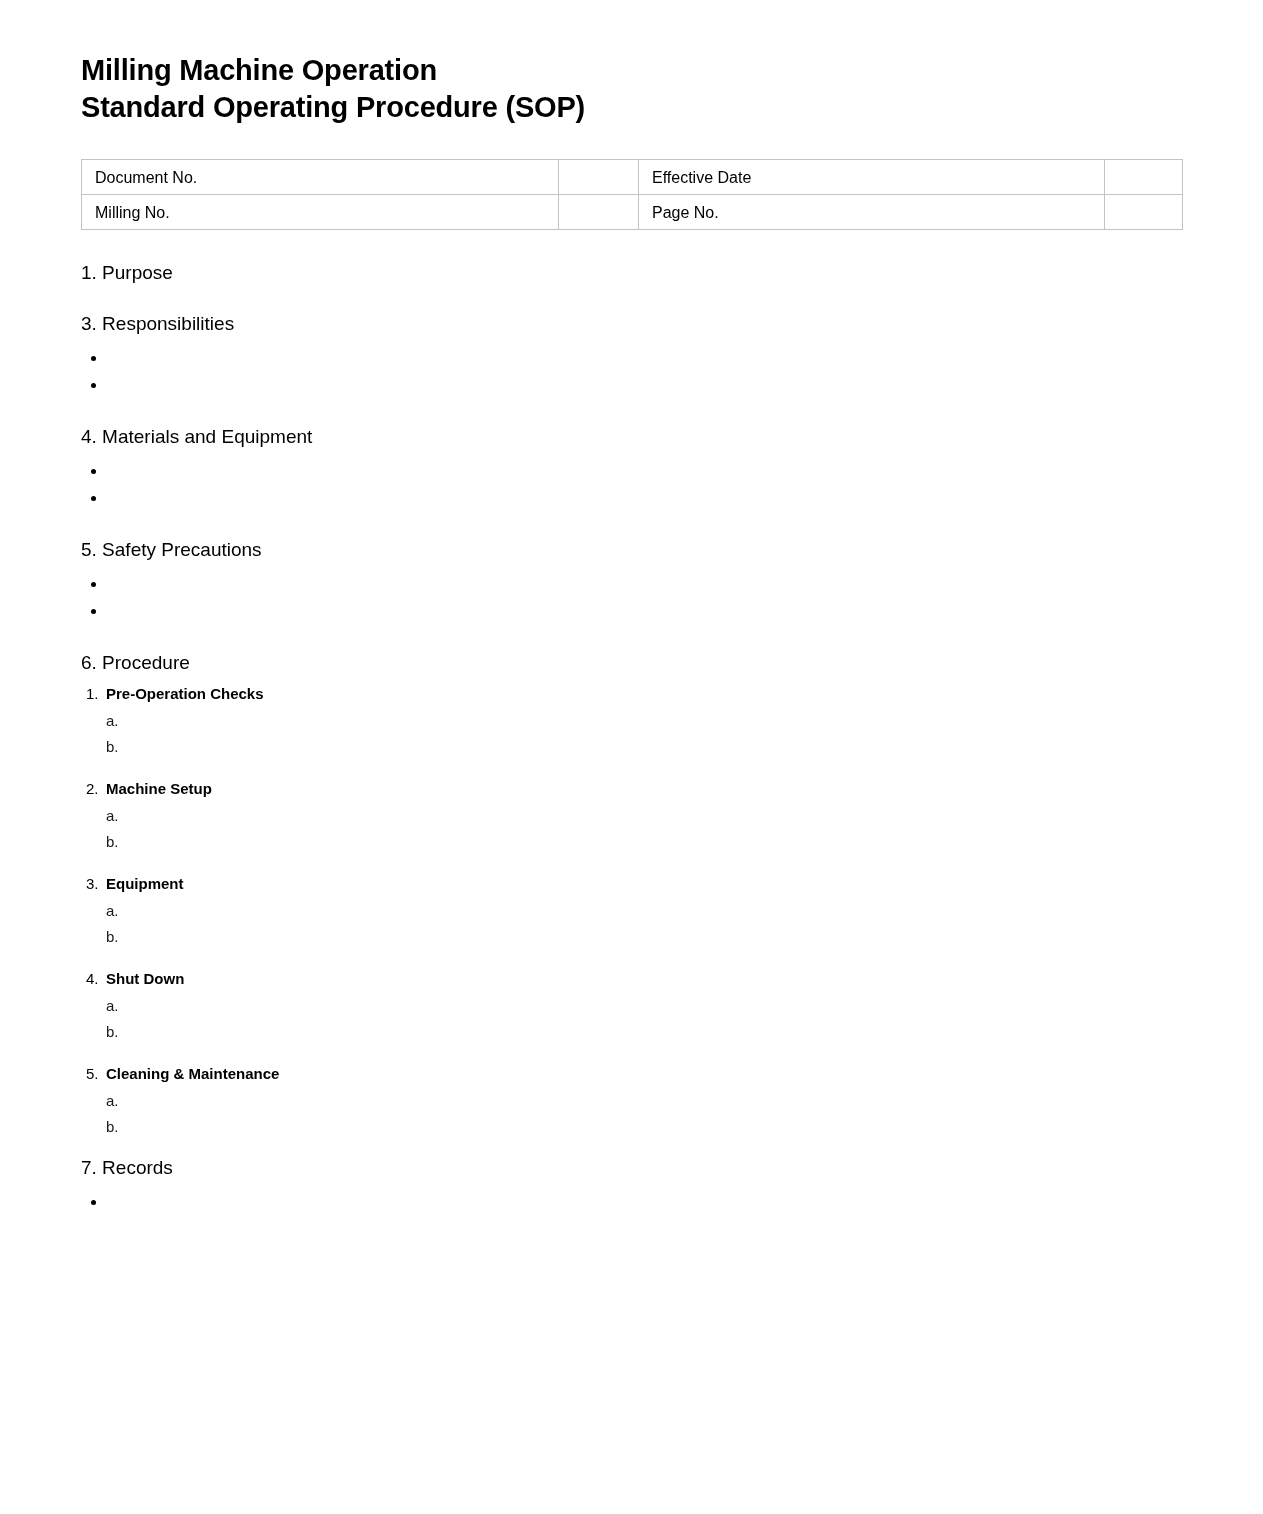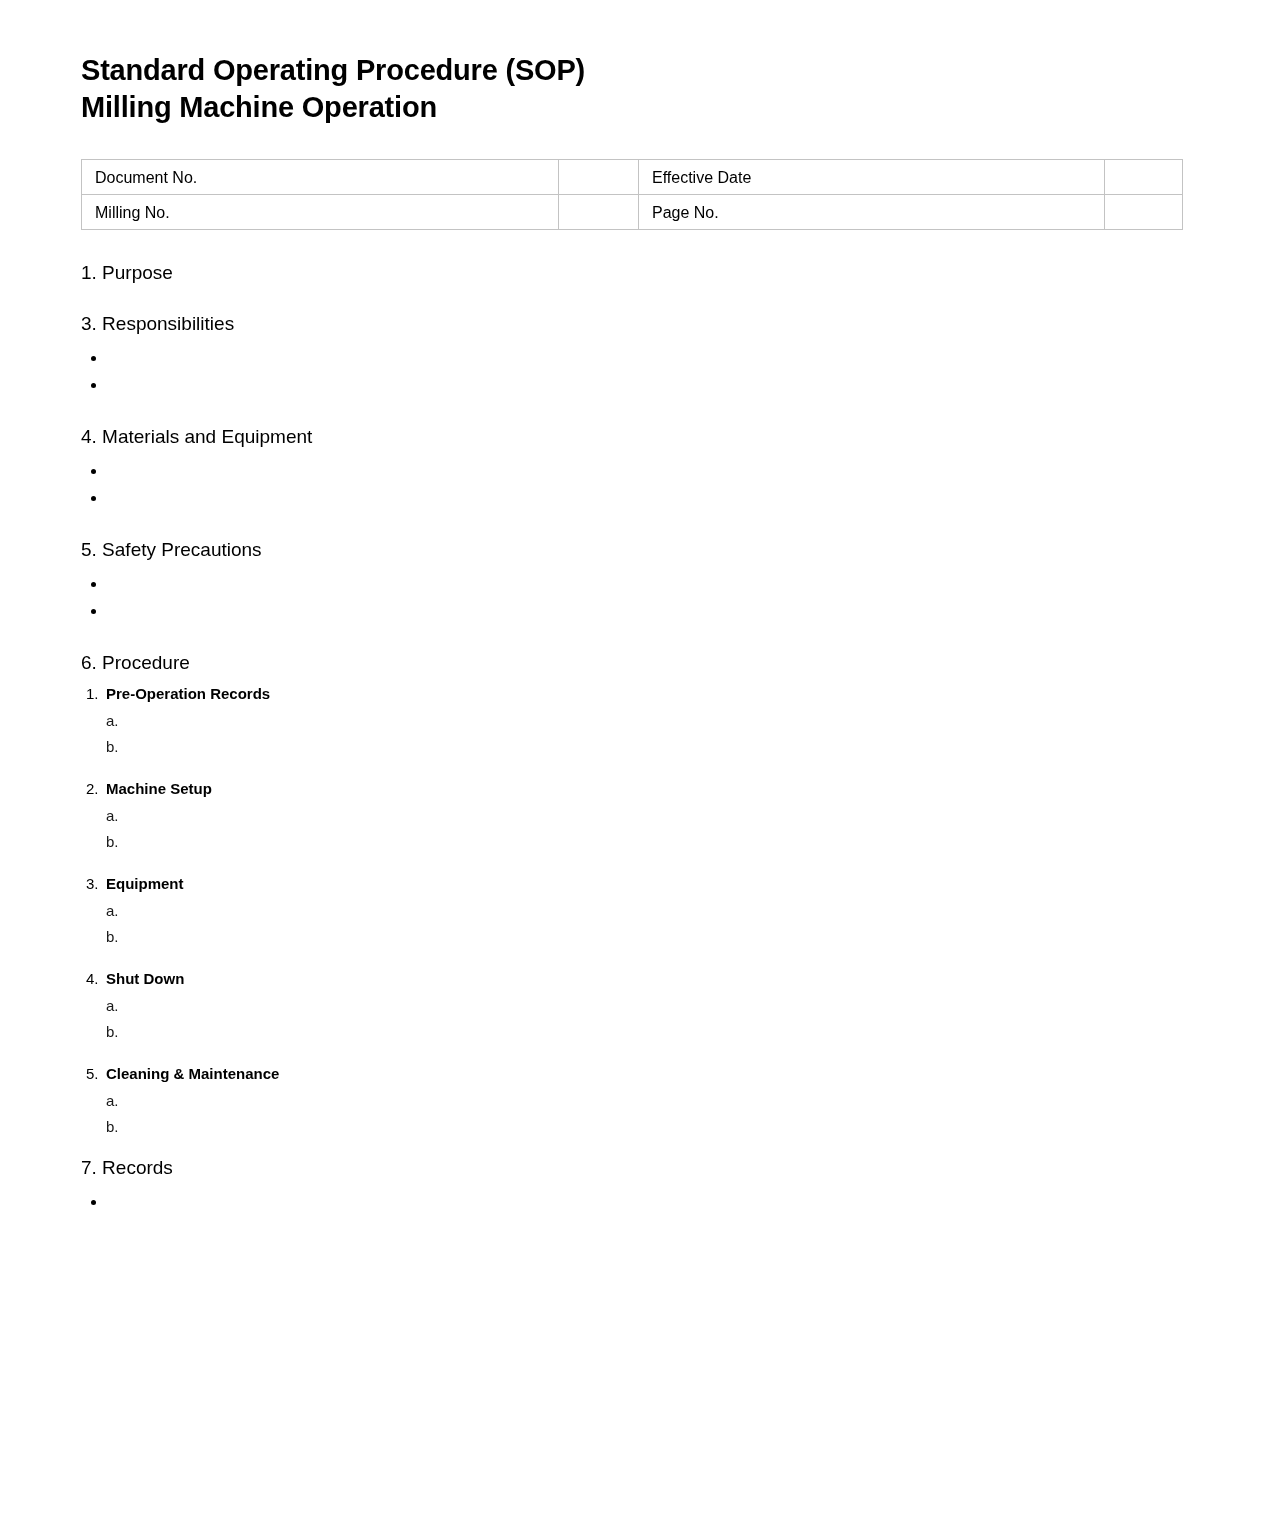--- a/index.html
+++ b/index.html
@@ -148,22 +148,22 @@
     color: #1a1a1a;
   }
 </style>
 </head>
 <body>
 
 <div class="page">
   <div class="doc-body">
 
     <h1 class="doc-title">
+      <span class="line">Milling Machine Operation</span>
       <span class="line">Standard Operating Procedure (SOP)</span>
-      <span class="line">Milling Machine Operation</span>
     </h1>
 
     <table class="meta">
       <tbody>
         <tr>
           <td class="col-label-a">Document No.</td>
           <td class="col-value-a"></td>
           <td class="col-label-b">Effective Date</td>
           <td class="col-value-b"></td>
         </tr>
@@ -195,21 +195,21 @@
     <ul class="bullets">
       <li></li>
       <li></li>
     </ul>
 
     <h2 class="section-heading sec-gap-top">6. Procedure</h2>
     <ol class="procedure">
 
       <li class="proc-item">
         <span class="proc-marker">1.</span>
-        <span class="proc-label">Pre-Operation Records</span>
+        <span class="proc-label">Pre-Operation Checks</span>
         <ol class="substeps">
           <li>
             <span class="sub-marker">a.</span>
             <span></span>
           </li>
           <li>
             <span class="sub-marker">b.</span>
             <span></span>
           </li>
         </ol>

